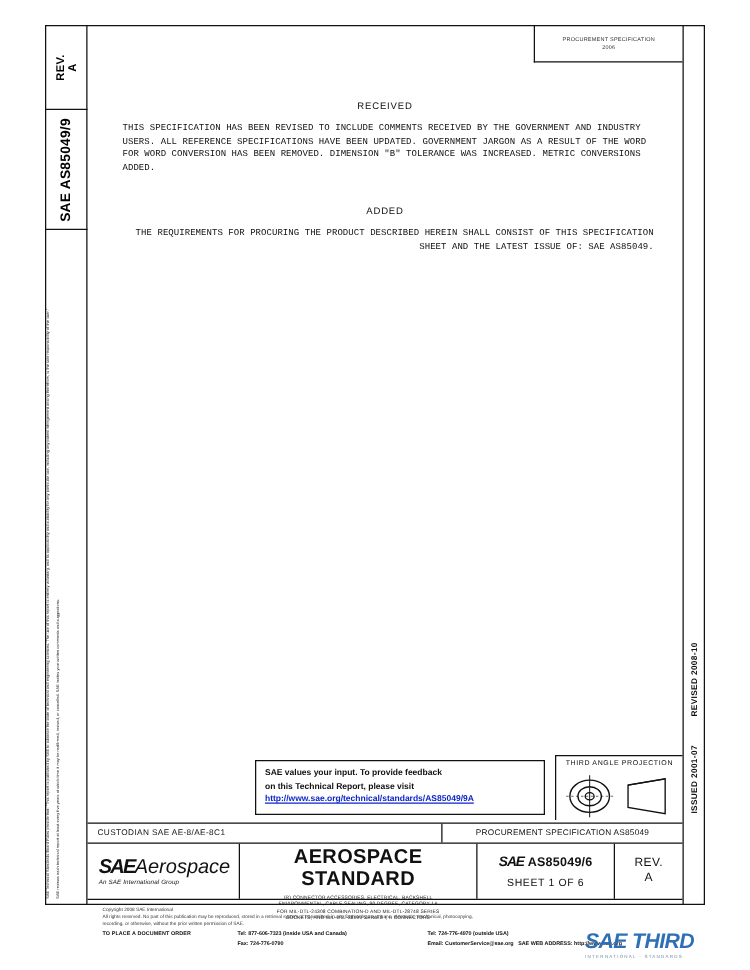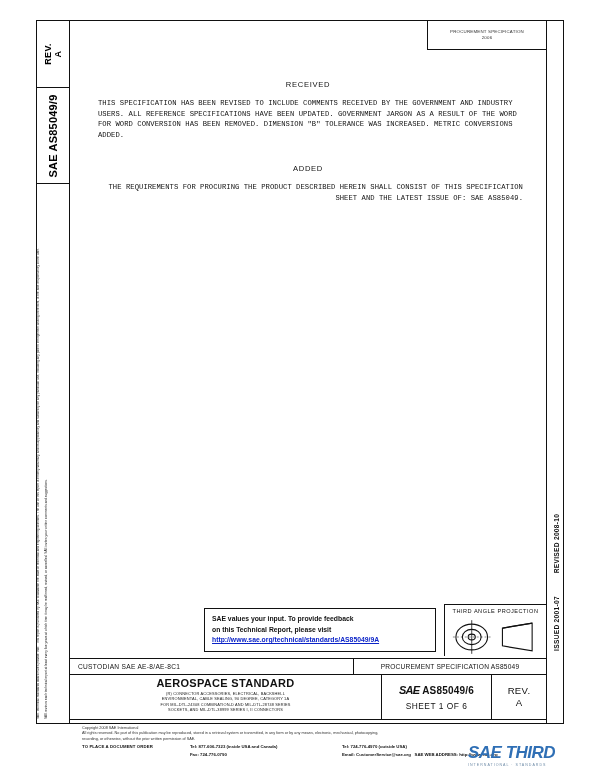--- a/index.html
+++ b/index.html
@@ -299,21 +299,21 @@
     letter-spacing: 0.1px;
   }
   .tb-title {
     flex: 1;
     border-right: 1.2px solid #111;
     box-sizing: border-box;
     text-align: center;
     padding-top: 2px;
   }
   .tb-title-main {
-    font-size: 11px;
+    font-size: 16px;
     font-weight: bold;
     letter-spacing: 0.3px;
     color: #111;
   }
   .tb-title-desc {
     font-size: 3.9px;
     line-height: 5.4px;
     color: #222;
     margin-top: 2px;
     letter-spacing: 0.15px;
@@ -461,20 +461,24 @@
       <line x1="58" y1="10" x2="88" y2="5" stroke="#111" stroke-width="1.1"></line>
     </svg>
   </div>
 
   <div class="cust-row">
     <div class="cust-left">CUSTODIAN  SAE AE-8/AE-8C1</div>
     <div class="cust-right">PROCUREMENT SPECIFICATION  AS85049</div>
   </div>
 
   <div class="title-block">
+    <div class="tb-logo">
+      <div class="logo-main"><b class="sae-mini">SAE</b><span>Aerospace</span></div>
+      <div class="logo-sub">An SAE International Group</div>
+    </div>
     <div class="tb-title">
       <div class="tb-title-main">AEROSPACE STANDARD</div>
       <div class="tb-title-desc">
         <div>(R) CONNECTOR ACCESSORIES, ELECTRICAL, BACKSHELL</div>
         <div>ENVIRONMENTAL, CABLE SEALING, 90 DEGREE, CATEGORY 1A</div>
         <div>FOR MIL-DTL-24308 COMBINATION-D AND MIL-DTL-28748 SERIES</div>
         <div>SOCKETS, AND MIL-DTL-38999 SERIES I, II CONNECTORS</div>
       </div>
     </div>
     <div class="tb-num">

